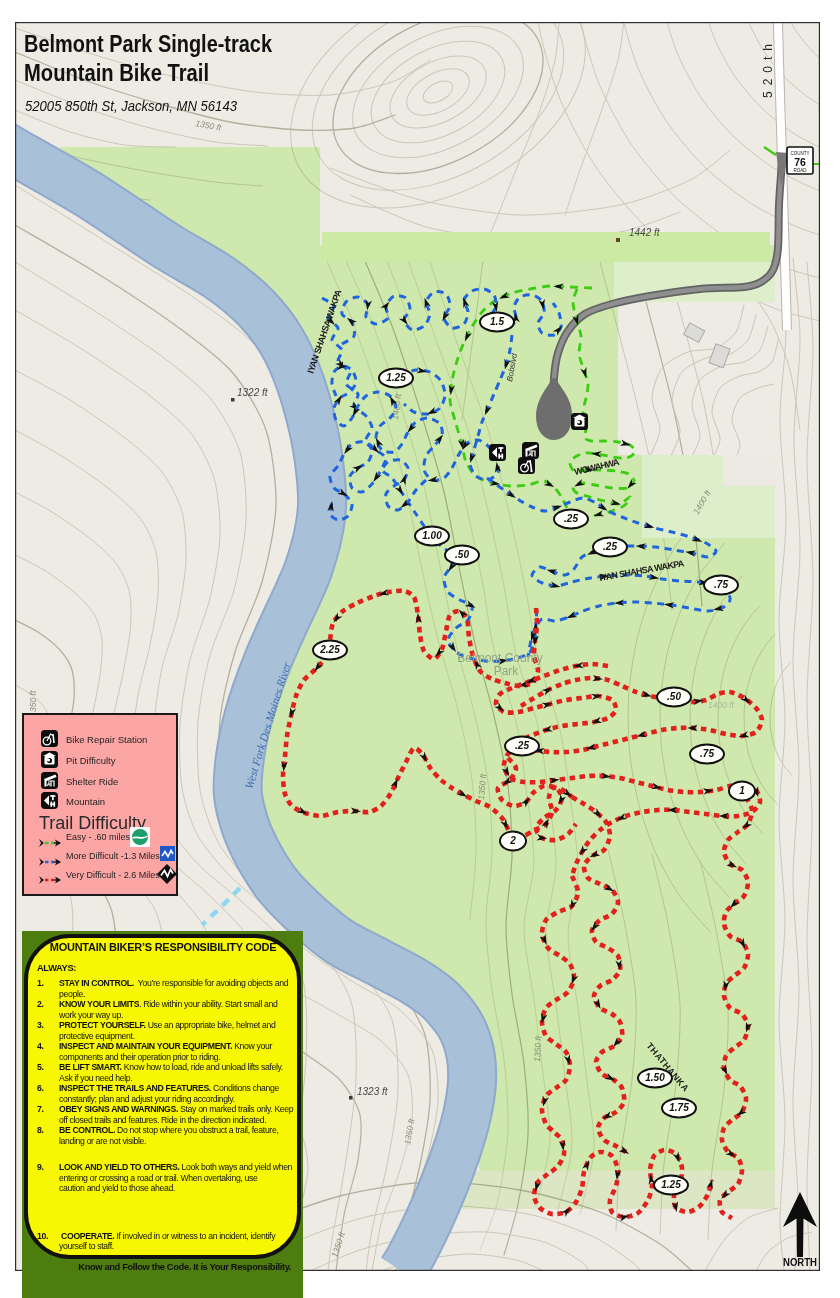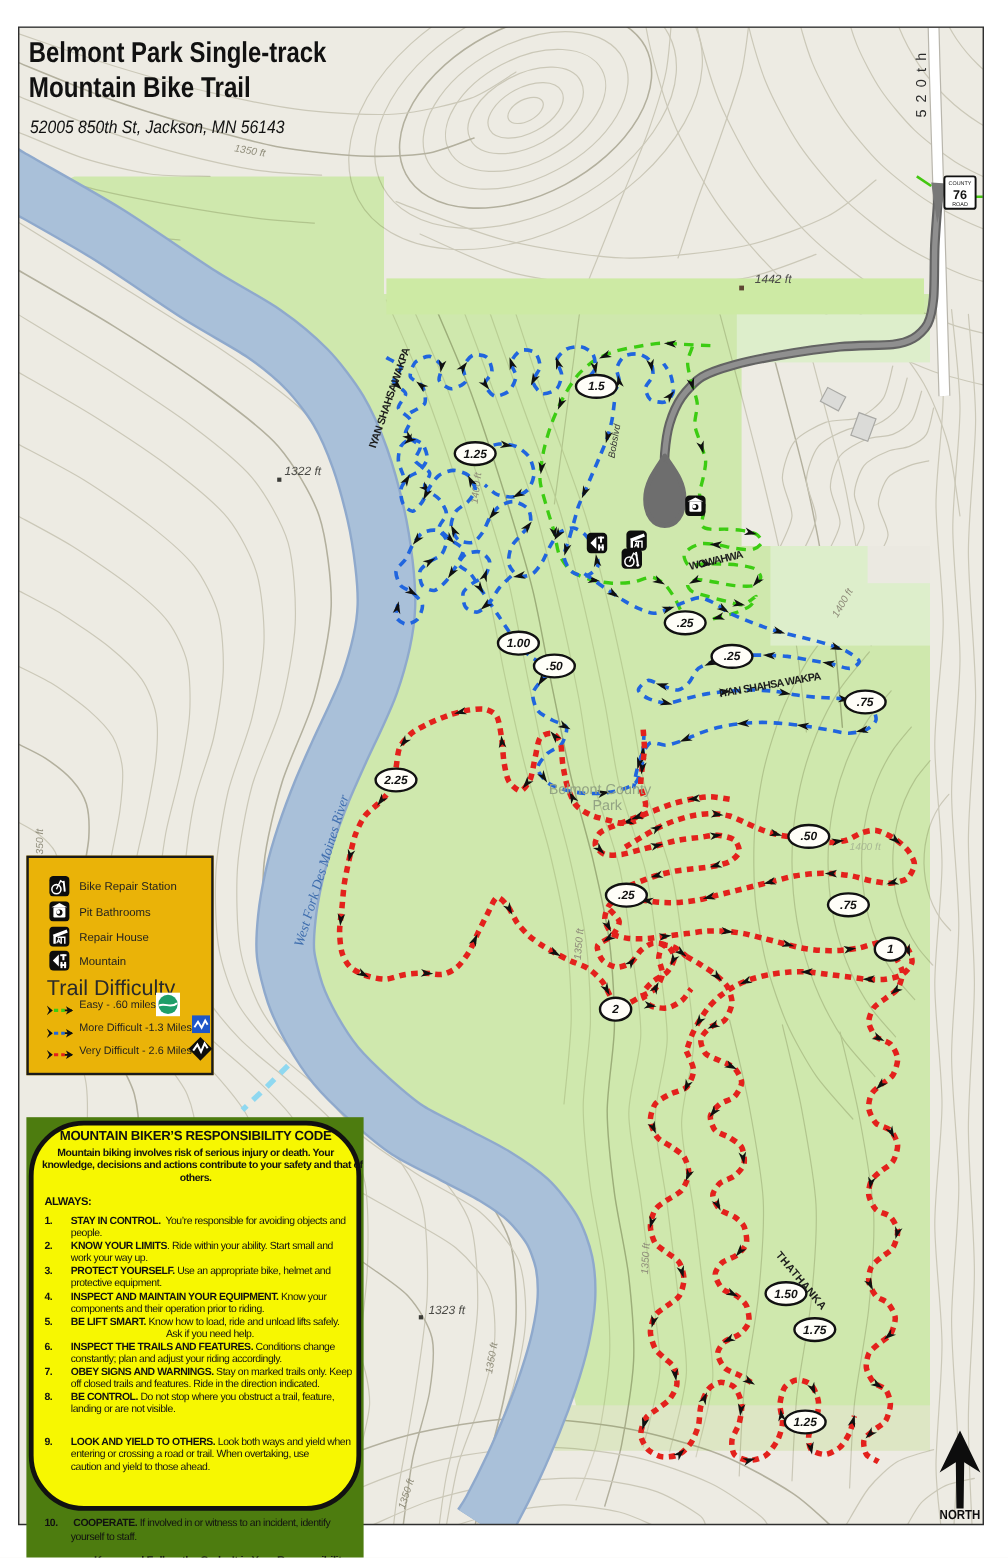--- a/index.html
+++ b/index.html
@@ -516,46 +516,46 @@
 
 <g>
           <path d="M 800,1192 L 817,1227 L 803.5,1218.5 L 803,1257 L 797,1257 L 796.5,1218.5 L 783,1227 Z" fill="#0d0d0d"></path>
 <text x="800" y="1266" font-size="11" font-weight="bold" text-anchor="middle" textLength="34" lengthAdjust="spacingAndGlyphs" fill="#0d0d0d" font-family="Liberation Sans, sans-serif">NORTH</text>
         </g>
 
 <rect x="15" y="22" width="805" height="1249" fill="none" stroke="#2e2e2e" stroke-width="2.4"></rect>
 </g>
 </svg>
 
-<div style="position:absolute;left:22px;top:713px;width:156px;height:183px;background:#eab308;border:2px solid #1a1a1a;box-sizing:border-box;font-family:'Liberation Sans',sans-serif;color:#1f1f1f;">
+<div style="position:absolute;left:22px;top:713px;width:156px;height:183px;background:#fca5a5;border:2px solid #1a1a1a;box-sizing:border-box;font-family:'Liberation Sans',sans-serif;color:#1f1f1f;">
 
 <div style="position:absolute;left:17px;top:15px;"><svg width="17" height="17">
           <rect width="17" height="17" rx="3.5" fill="#0d0d0d"></rect>
           <circle cx="6" cy="11" r="3.8" fill="none" stroke="#fff" stroke-width="1.3"></circle>
           <path d="M 6,11 L 9.5,4 L 12,5.5" stroke="#fff" stroke-width="1.2" fill="none"></path>
           <path d="M 12,4 L 13,13" stroke="#fff" stroke-width="1.6"></path>
         </svg></div>
 <div style="position:absolute;left:42px;top:19px;font-size:9.5px;">Bike Repair Station</div>
 
 <div style="position:absolute;left:17px;top:36px;"><svg width="17" height="17">
           <rect width="17" height="17" rx="3.5" fill="#0d0d0d"></rect>
           <rect x="3.5" y="5" width="10" height="8.5" rx="1" fill="#fff"></rect>
           <path d="M 2,5 L 8.5,1.5 L 15,5 Z" fill="#fff"></path>
           <circle cx="8.5" cy="9.5" r="2.6" fill="#0d0d0d"></circle>
           <circle cx="7.5" cy="9" r="1.6" fill="#fff"></circle>
         </svg></div>
-<div style="position:absolute;left:42px;top:40px;font-size:9.5px;">Pit Bathrooms</div>
+<div style="position:absolute;left:42px;top:40px;font-size:9.5px;">Pit Difficulty</div>
 
 <div style="position:absolute;left:17px;top:57px;"><svg width="17" height="17">
           <rect width="17" height="17" rx="3.5" fill="#0d0d0d"></rect>
           <path d="M 3,7 L 14.5,2.5 L 15.5,5 L 5.5,9 L 5.5,14.5 L 3.5,14.5 L 3.5,8 Z" fill="#fff"></path>
           <path d="M 7,9 L 13,9 L 13,14.5 M 10,9 L 10,14.5" stroke="#fff" stroke-width="1.2" fill="none"></path>
           <path d="M 6.2,14 L 7.8,10.5 L 9.4,14 M 6.9,12.8 L 8.7,12.8" stroke="#fff" stroke-width="0.9" fill="none"></path>
         </svg></div>
-<div style="position:absolute;left:42px;top:61px;font-size:9.5px;">Repair House</div>
+<div style="position:absolute;left:42px;top:61px;font-size:9.5px;">Shelter Ride</div>
 
 <div style="position:absolute;left:17px;top:77px;"><svg width="17" height="17">
           <rect width="17" height="17" rx="4" fill="#0d0d0d"></rect>
           <path d="M 3,8.5 L 8,3.5 L 8,13.5 Z" fill="#fff"></path>
           <g fill="#fff">
             <rect x="9.2" y="3.2" width="5.2" height="1.6"></rect>
             <rect x="11" y="3.2" width="1.7" height="5"></rect>
             <rect x="9.4" y="9.6" width="1.7" height="5.2"></rect>
             <rect x="12.4" y="9.6" width="1.7" height="5.2"></rect>
             <rect x="9.4" y="11.4" width="4.7" height="1.6"></rect>
@@ -600,33 +600,32 @@
 <div style="position:absolute;left:132px;top:148px;"><svg width="22" height="22">
           <rect x="4" y="4" width="14" height="14" transform="rotate(45 11 11)" fill="#0d0d0d"></rect>
           <path d="M 5,12.5 L 8.5,7.5 L 11.5,13.5 L 14.5,6.5 L 17,10.5" stroke="#fff" stroke-width="1.7" fill="none"></path>
         </svg></div>
 </div>
 
 <div style="position:absolute;left:22px;top:931px;width:281px;height:397px;background:#4d7c0f;">
 <div style="position:absolute;left:2px;top:3px;width:277px;height:325px;background:#f7f701;border:4px solid #111;border-radius:46px;box-sizing:border-box;"></div>
 <div style="position:absolute;left:13px;top:8px;width:256px;font-family:'Liberation Sans',sans-serif;color:#111;font-size:8.7px;line-height:10.5px;letter-spacing:-0.35px;">
 <div style="text-align:center;font-weight:bold;font-size:11px;letter-spacing:-0.25px;white-space:nowrap;margin-top:3px;">MOUNTAIN BIKER’S RESPONSIBILITY CODE</div>
-<div style="text-align:center;font-weight:bold;margin-top:2px;white-space:nowrap;">Mountain biking involves risk of serious injury or death. Your<br>knowledge, decisions and actions contribute to your safety and that of<br>others.</div>
 <div style="font-weight:bold;margin-top:10px;margin-left:2px;font-size:9.3px;">ALWAYS:</div>
 <div style="margin-top:5px;margin-left:2px;">
           <div style="white-space:nowrap;"><span style="display:inline-block;width:22px;font-weight:bold;">1.</span><b>STAY IN CONTROL.</b>&nbsp; You’re responsible for avoiding objects and</div>
           <div style="white-space:nowrap;"><span style="display:inline-block;width:22px;font-weight:bold;"></span><b></b>people.</div>
           <div style="white-space:nowrap;"><span style="display:inline-block;width:22px;font-weight:bold;">2.</span><b>KNOW YOUR LIMITS</b>. Ride within your ability. Start small and</div>
           <div style="white-space:nowrap;"><span style="display:inline-block;width:22px;font-weight:bold;"></span><b></b>work your way up.</div>
           <div style="white-space:nowrap;"><span style="display:inline-block;width:22px;font-weight:bold;">3.</span><b>PROTECT YOURSELF.</b> Use an appropriate bike, helmet and</div>
           <div style="white-space:nowrap;"><span style="display:inline-block;width:22px;font-weight:bold;"></span><b></b>protective equipment.</div>
           <div style="white-space:nowrap;"><span style="display:inline-block;width:22px;font-weight:bold;">4.</span><b>INSPECT AND MAINTAIN YOUR EQUIPMENT.</b> Know your</div>
           <div style="white-space:nowrap;"><span style="display:inline-block;width:22px;font-weight:bold;"></span><b></b>components and their operation prior to riding.</div>
           <div style="white-space:nowrap;"><span style="display:inline-block;width:22px;font-weight:bold;">5.</span><b>BE LIFT SMART.</b> Know how to load, ride and unload lifts safely.</div>
-          <div style="white-space:nowrap;text-align:center;"><span style="display:inline-block;width:22px;font-weight:bold;"></span><b></b>Ask if you need help.</div>
+          <div style="white-space:nowrap;"><span style="display:inline-block;width:22px;font-weight:bold;"></span><b></b>Ask if you need help.</div>
           <div style="white-space:nowrap;"><span style="display:inline-block;width:22px;font-weight:bold;">6.</span><b>INSPECT THE TRAILS AND FEATURES.</b> Conditions change</div>
           <div style="white-space:nowrap;"><span style="display:inline-block;width:22px;font-weight:bold;"></span><b></b>constantly; plan and adjust your riding accordingly.</div>
           <div style="white-space:nowrap;"><span style="display:inline-block;width:22px;font-weight:bold;">7.</span><b>OBEY SIGNS AND WARNINGS.</b> Stay on marked trails only. Keep</div>
           <div style="white-space:nowrap;"><span style="display:inline-block;width:22px;font-weight:bold;"></span><b></b>off closed trails and features. Ride in the direction indicated.</div>
           <div style="white-space:nowrap;"><span style="display:inline-block;width:22px;font-weight:bold;">8.</span><b>BE CONTROL.</b> Do not stop where you obstruct a trail, feature,</div>
           <div style="white-space:nowrap;"><span style="display:inline-block;width:22px;font-weight:bold;"></span><b></b>landing or are not visible.</div>
           <div style="white-space:nowrap;margin-top:16px;"><span style="display:inline-block;width:22px;font-weight:bold;">9.</span><b>LOOK AND YIELD TO OTHERS.</b> Look both ways and yield when</div>
           <div style="white-space:nowrap;"><span style="display:inline-block;width:22px;font-weight:bold;"></span><b></b>entering or crossing a road or trail. When overtaking, use</div>
           <div style="white-space:nowrap;"><span style="display:inline-block;width:22px;font-weight:bold;"></span><b></b>caution and yield to those ahead.</div>
           <div style="white-space:nowrap;"><span style="display:inline-block;width:22px;font-weight:bold;margin-top:37px;">10.</span><b>&nbsp;COOPERATE.</b> If involved in or witness to an incident, identify</div>

